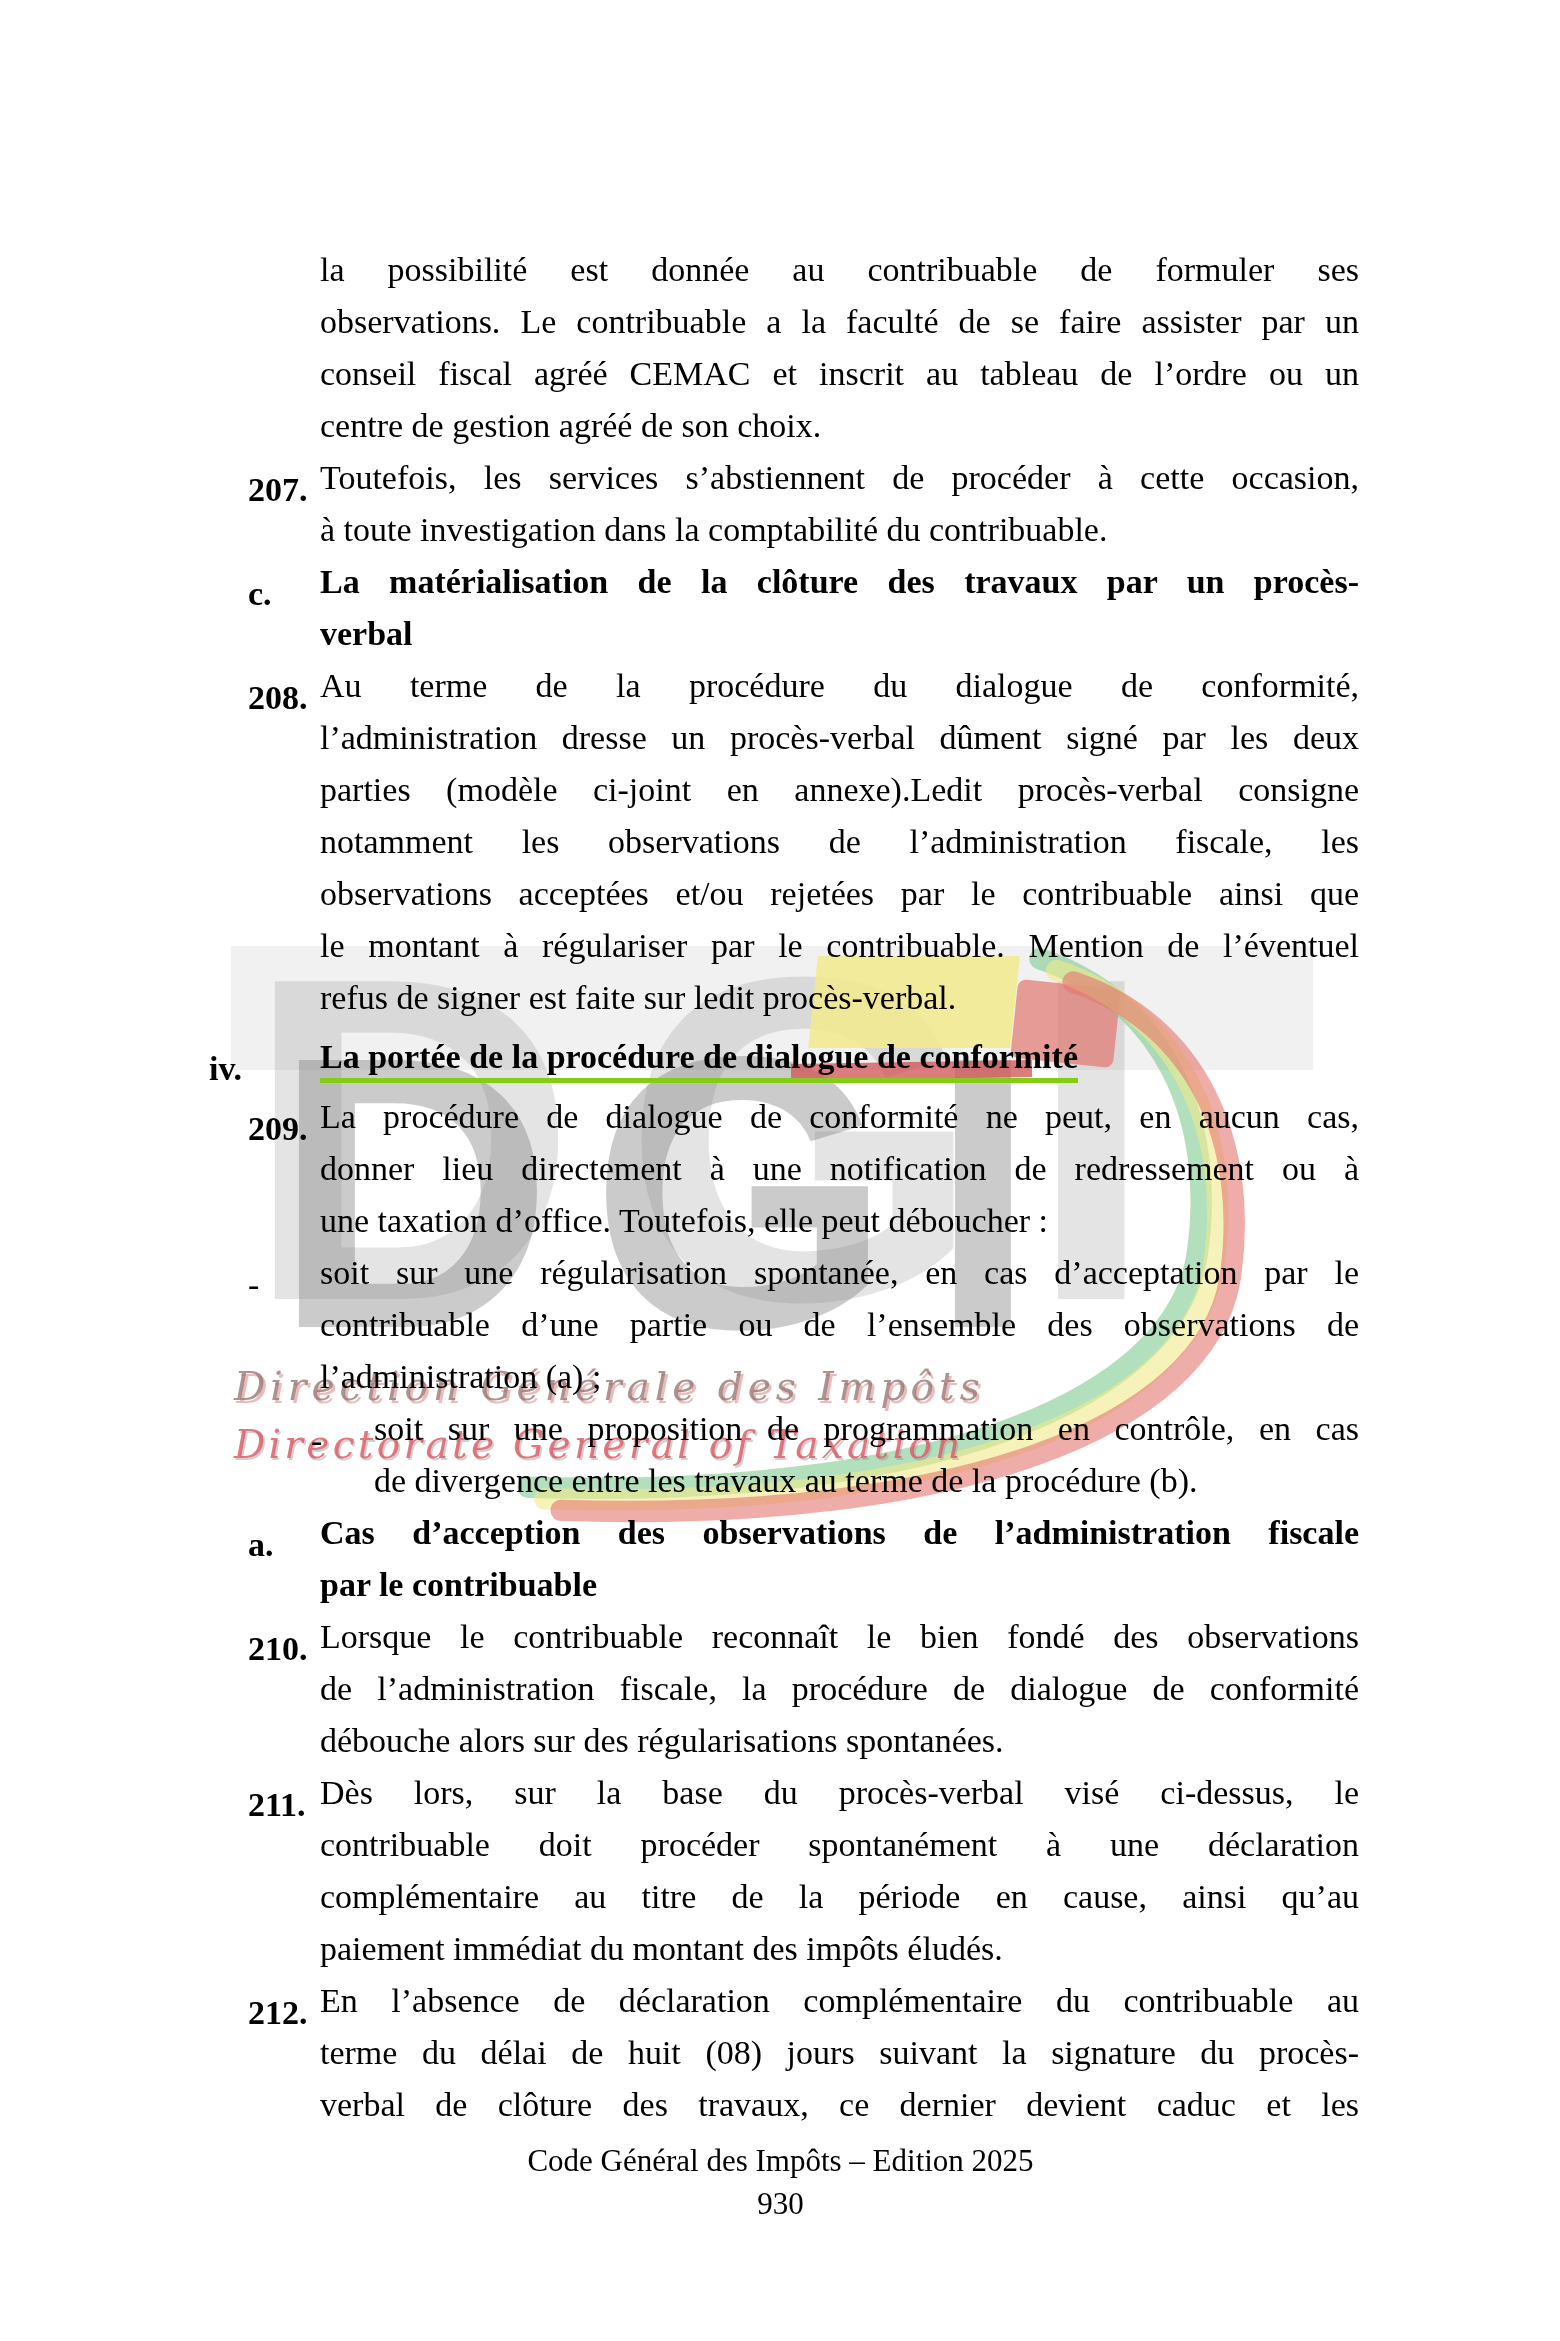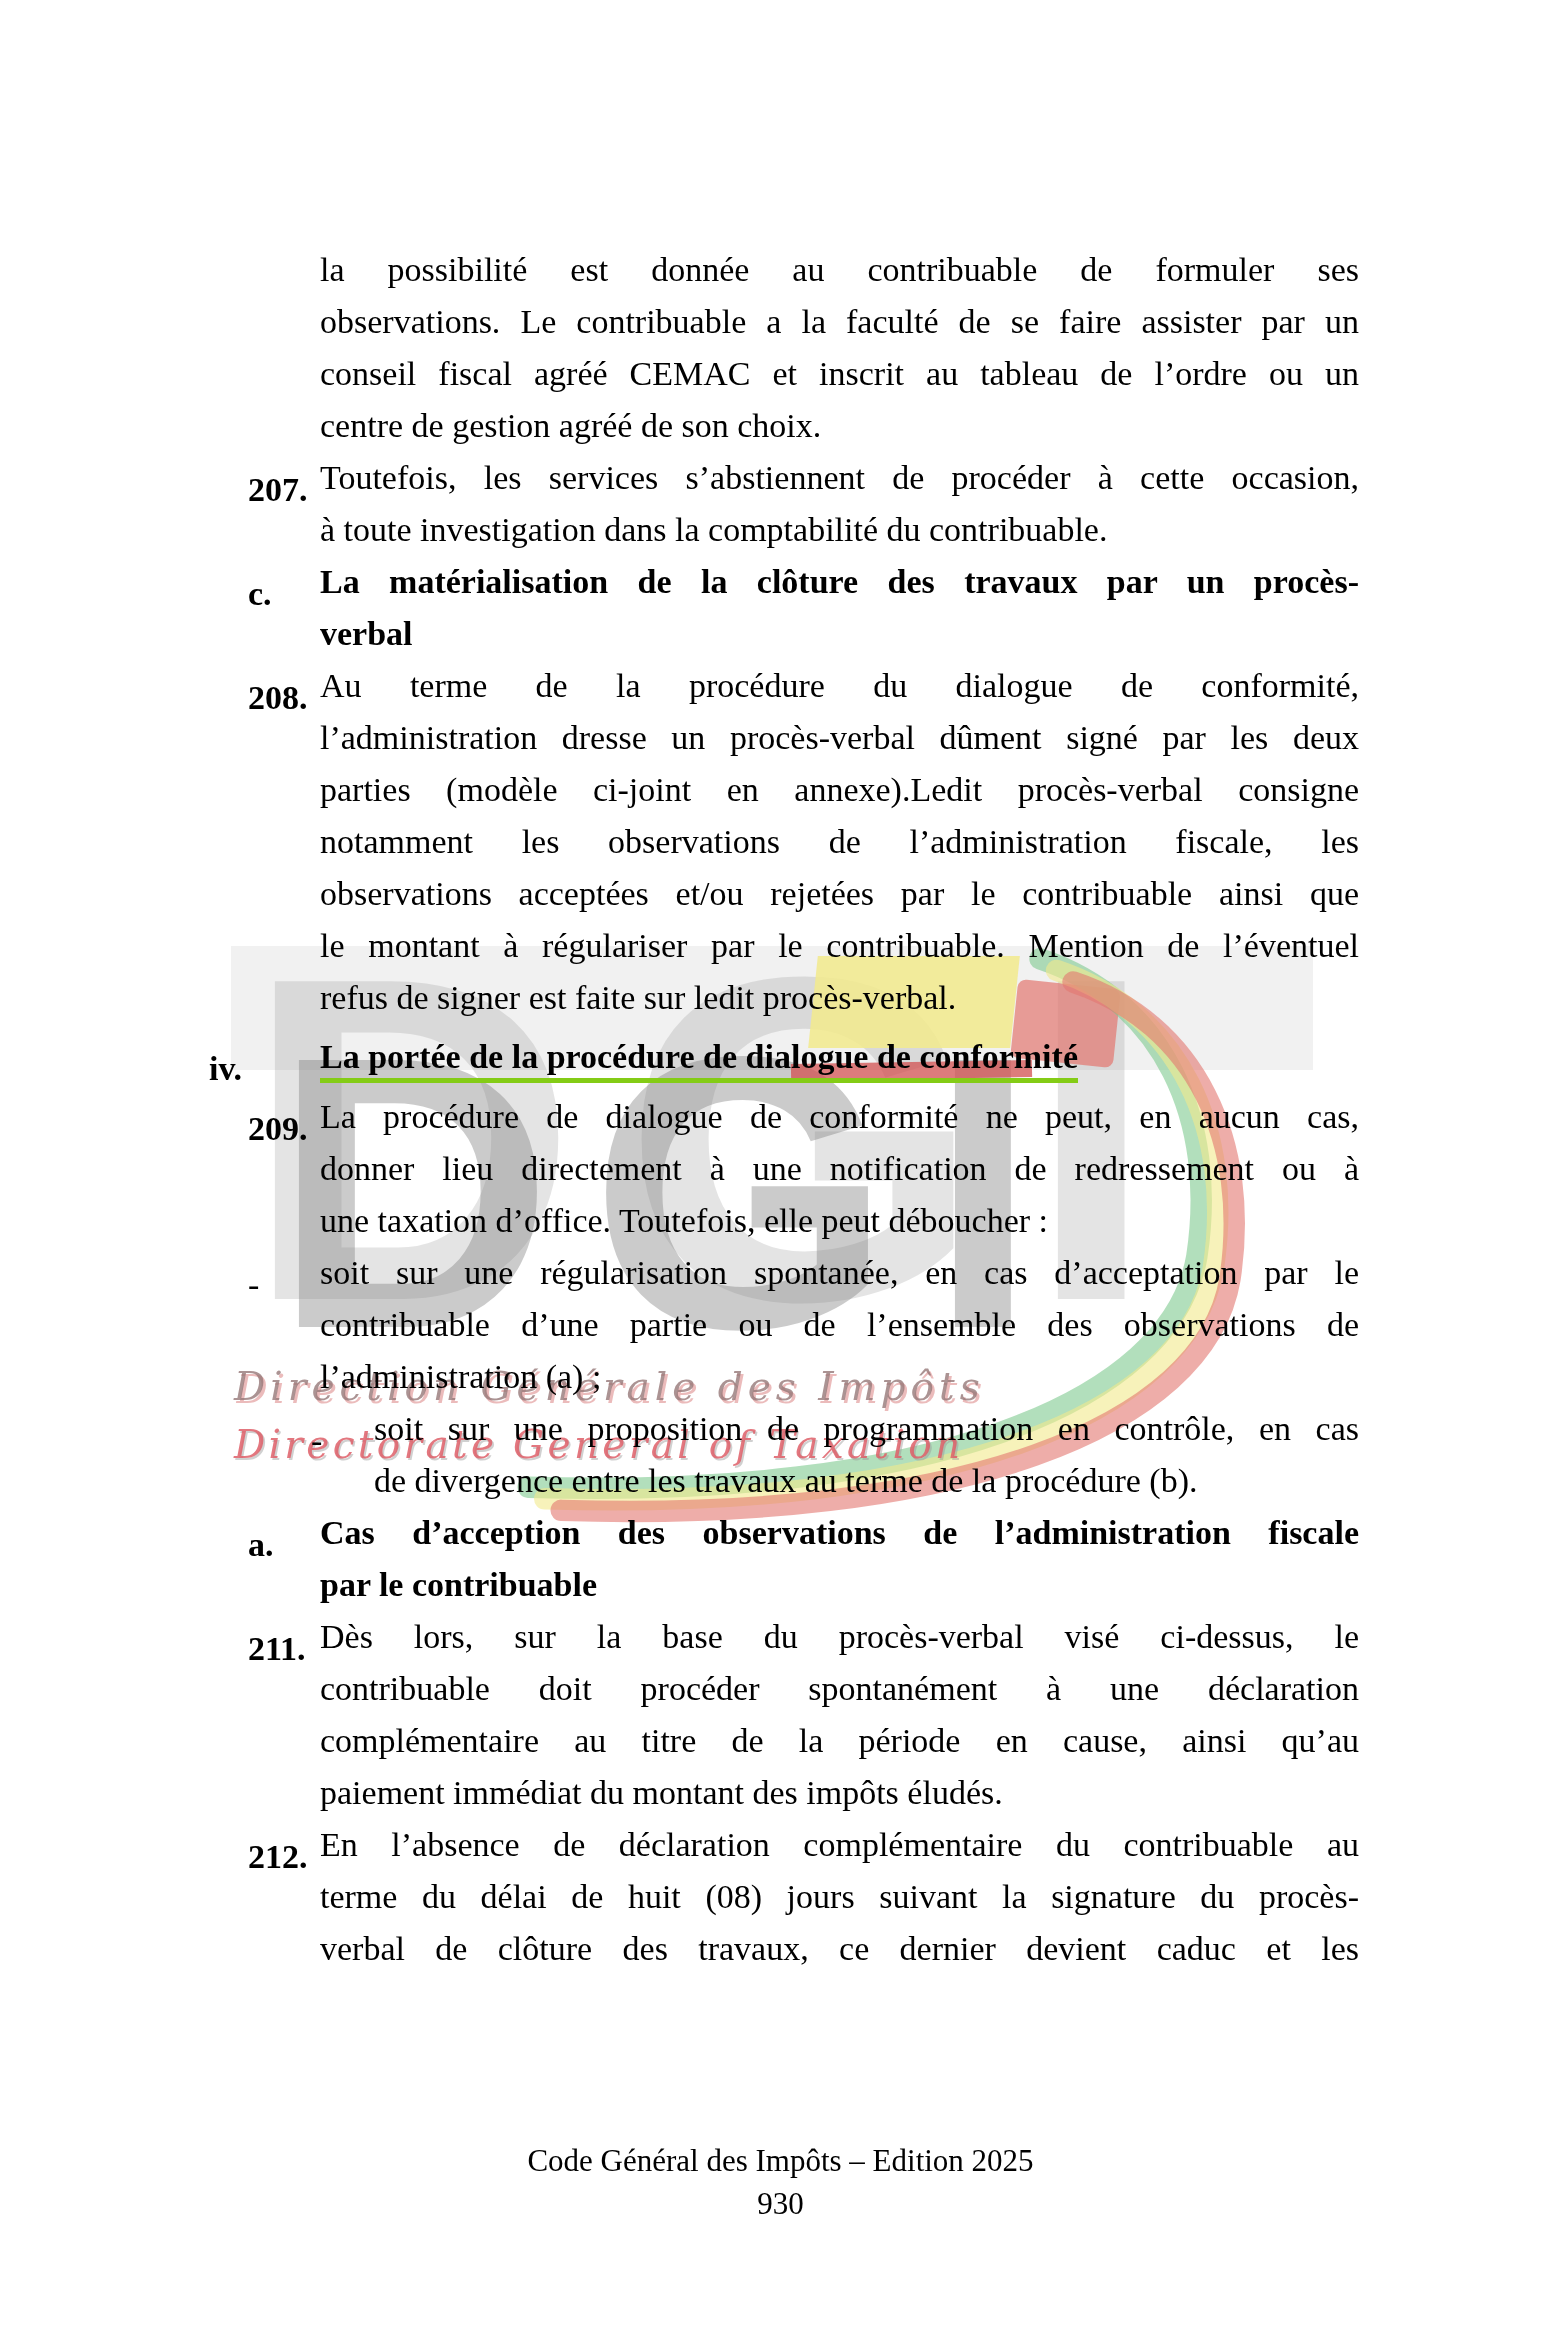--- a/index.html
+++ b/index.html
@@ -170,20 +170,26 @@
         <span class="marker">-</span>
         <div class="line jl">soit sur une proposition de programmation en contrôle, en cas</div>
         <div class="line">de divergence entre les travaux au terme de la procédure (b).</div>
       </div>
       <div class="block heading">
         <span class="marker">a.</span>
         <div class="line jl">Cas d’acception des observations de l’administration fiscale</div>
         <div class="line">par le contribuable</div>
       </div>
       <div class="block numbered">
+        <span class="marker">210.</span>
+        <div class="line jl">Lorsque le contribuable reconnaît le bien fondé des observations</div>
+        <div class="line jl">de l’administration fiscale, la procédure de dialogue de conformité</div>
+        <div class="line">débouche alors sur des régularisations spontanées.</div>
+      </div>
+      <div class="block numbered">
         <span class="marker">211.</span>
         <div class="line jl">Dès lors, sur la base du procès-verbal visé ci-dessus, le</div>
         <div class="line jl">contribuable doit procéder spontanément à une déclaration</div>
         <div class="line jl">complémentaire au titre de la période en cause, ainsi qu’au</div>
         <div class="line">paiement immédiat du montant des impôts éludés.</div>
       </div>
       <div class="block numbered">
         <span class="marker">212.</span>
         <div class="line jl">En l’absence de déclaration complémentaire du contribuable au</div>
         <div class="line jl">terme du délai de huit (08) jours suivant la signature du procès-</div>

